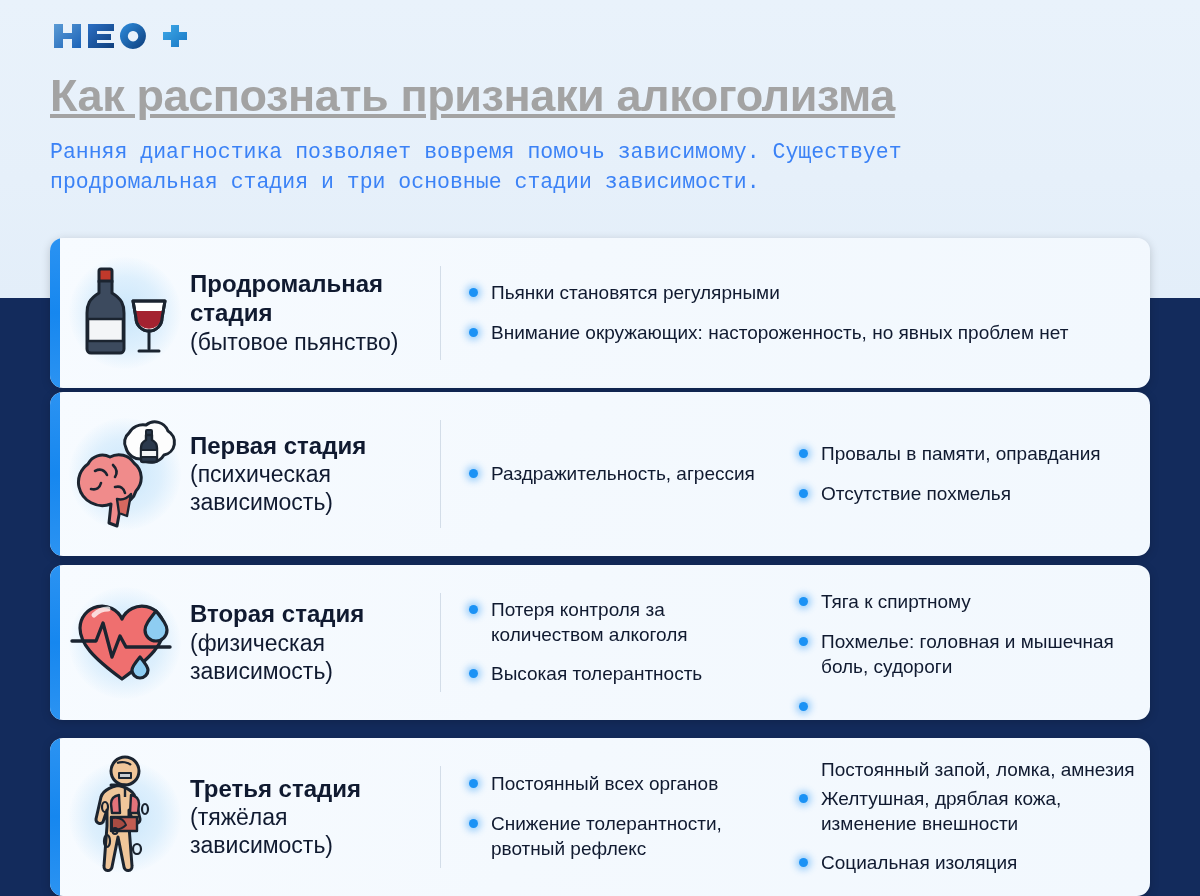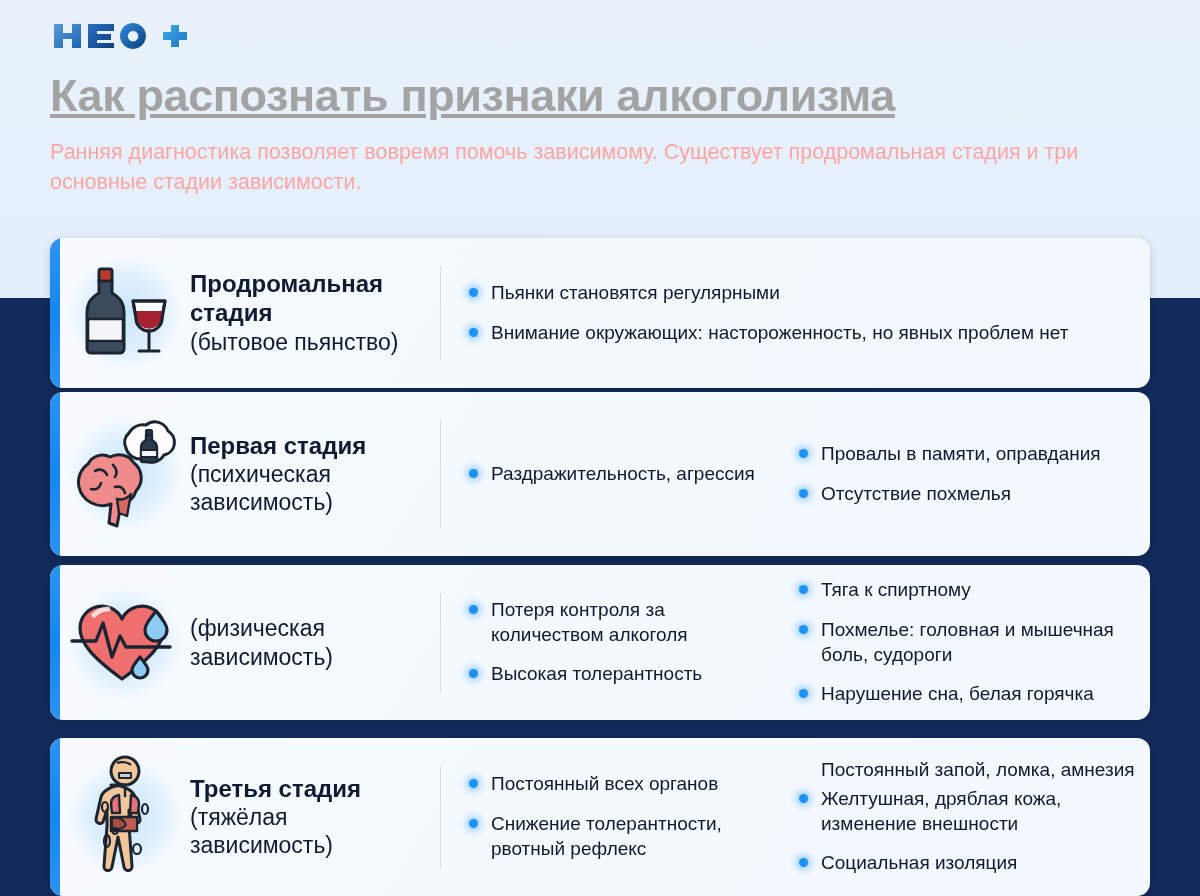--- a/index.html
+++ b/index.html
@@ -31,22 +31,22 @@
   
   #headline {
     position:absolute; left:50px; top:72px; width:1110px;
   }
   #title {
     font-size:45px; font-weight:700; color:#a3a3a3;
     letter-spacing:-0.4px; line-height:1.08; white-space:nowrap;text-decoration:underline;
   }
   #subtitle {
     margin-top:16px;
-    font-size:21.5px; font-weight:400; color:#fca5a5;
-    line-height:1.42; max-width:1030px;
+    font-size:21.5px; font-weight:400; color:#3b82f6;
+    line-height:1.42; max-width:1030px;font-family:Liberation Mono, monospace;
   }
 
   
   .card {
     position:absolute; left:50px; width:1100px;
     background:linear-gradient(120deg,#f7fbff 0%,#f4f9fe 45%,#f2f8fe 100%);
     border-radius:13px;
     overflow:hidden;
     display:flex;
     box-shadow:0 2px 10px rgba(0,0,0,0.18);
@@ -232,35 +232,36 @@
         <g stroke="#1b2430" stroke-width="3.2" stroke-linejoin="round" stroke-linecap="round">
           <path d="M52 86 C22 64 10 50 10 35 A22 22 0 0 1 52 26 A22 22 0 0 1 94 35 C94 50 82 64 52 86 z" fill="#ef6f6f"></path>
           <path d="M24 22 a20 20 0 0 1 14 -6" fill="none" stroke="#ffffff" stroke-width="5" opacity="0.75"></path>
           <path d="M2 48 h24 l7 -18 l9 34 l8 -21 l6 11 h44" fill="none" stroke-width="3.4"></path>
           <path d="M86 18 c7 9 11 14 11 19 a11 11 0 0 1 -22 0 c0 -5 4 -10 11 -19 z" fill="#8ecdf2"></path>
           <path d="M70 64 c5 6 8 10 8 13 a8 8 0 0 1 -16 0 c0 -3 3 -7 8 -13 z" fill="#8ecdf2"></path>
         </g>
       </svg>
     </div>
     <div class="title-cell">
+      <div class="stage-name">Вторая стадия</div>
       <div class="stage-sub">(физическая зависимость)</div>
     </div>
     <div class="divider"></div>
     <div class="cols">
       <div class="col narrow">
         <ul>
           <li><span class="dot"></span><span>Потеря контроля за количеством алкоголя</span></li>
           <li><span class="dot"></span><span>Высокая толерантность</span></li>
         </ul>
       </div>
       <div class="col">
         <ul>
           <li><span class="dot"></span><span>Тяга к спиртному</span></li>
           <li><span class="dot"></span><span>Похмелье: головная и мышечная боль, судороги</span></li>
-          <li><span class="dot"></span><span>Нарушение сна, белая горячка</span></li>
+          <li><span class="dot"></span></li>
         </ul>
       </div>
     </div>
   </div>
 </div>
 
 <div class="card" id="card-3" style="top:738px;height:158px;">
   <div class="accent"></div>
   <div class="card-inner">
     <div class="icon-cell">

